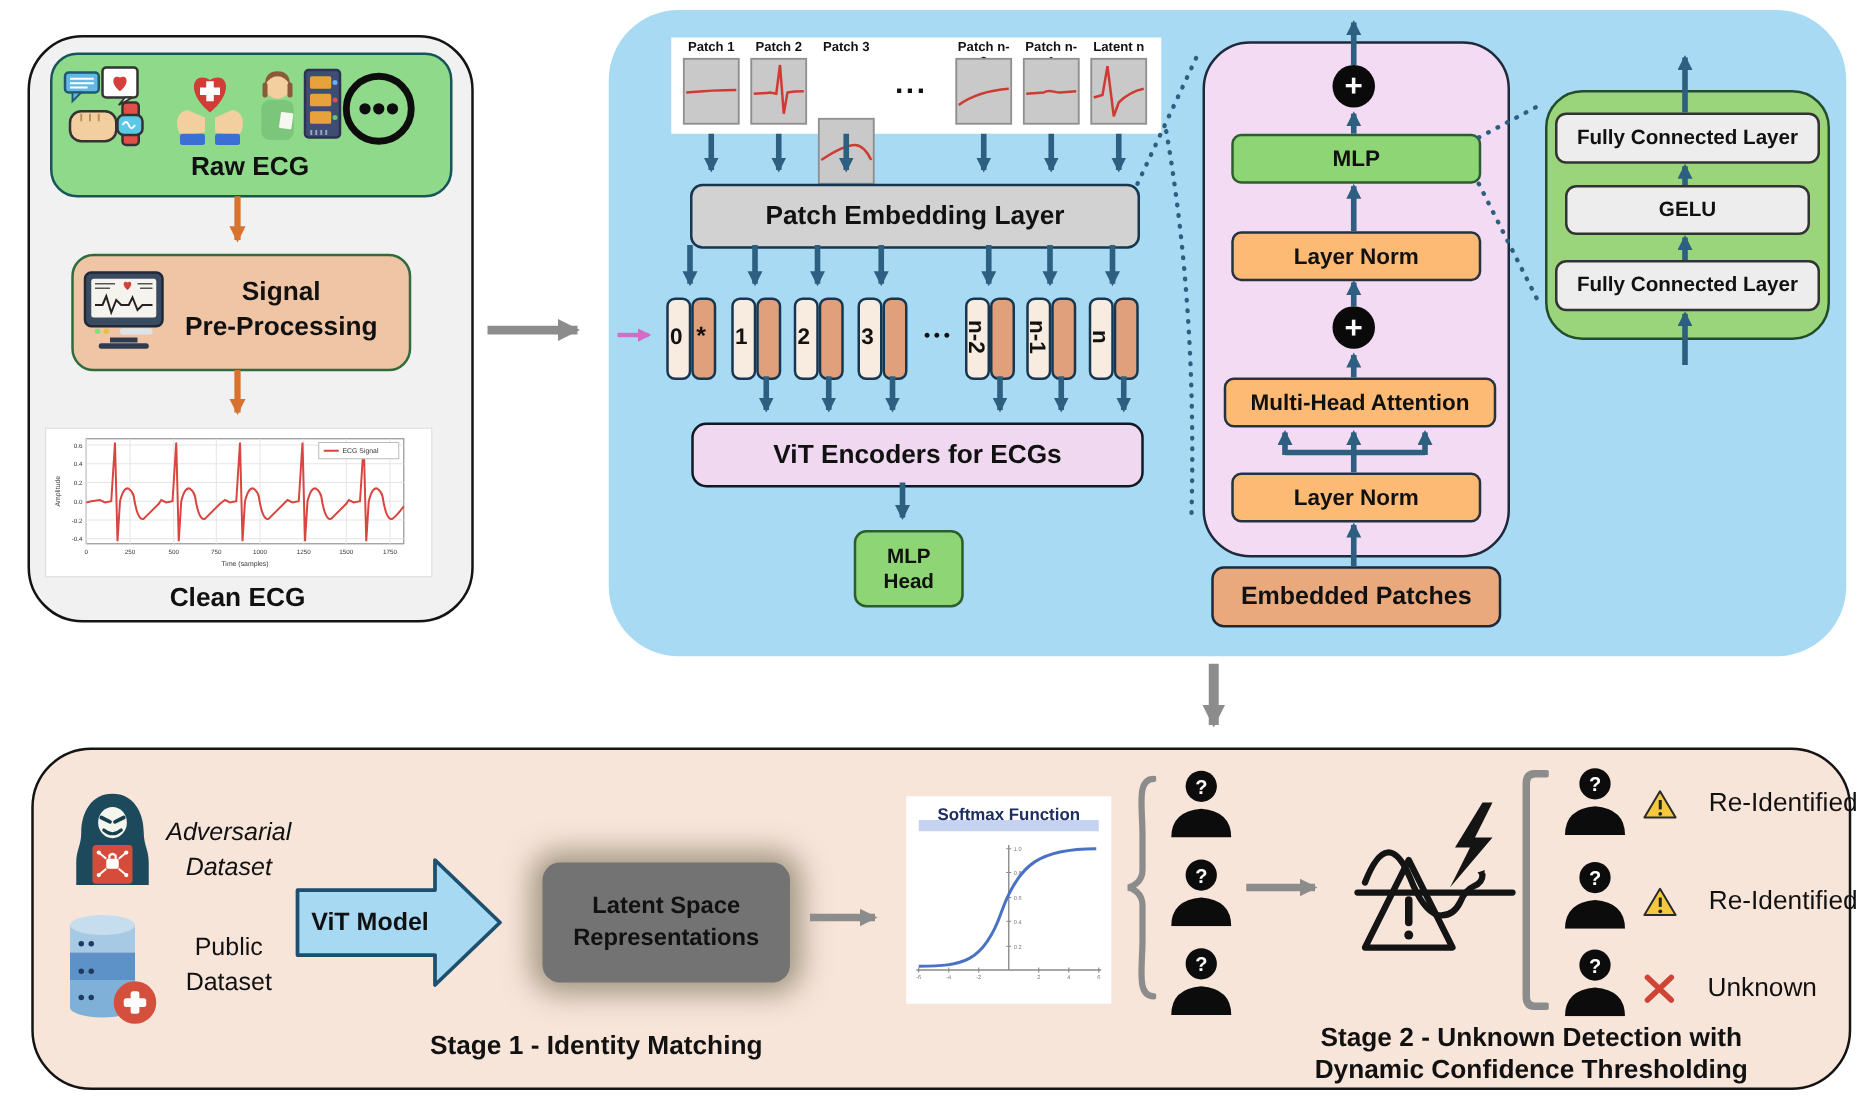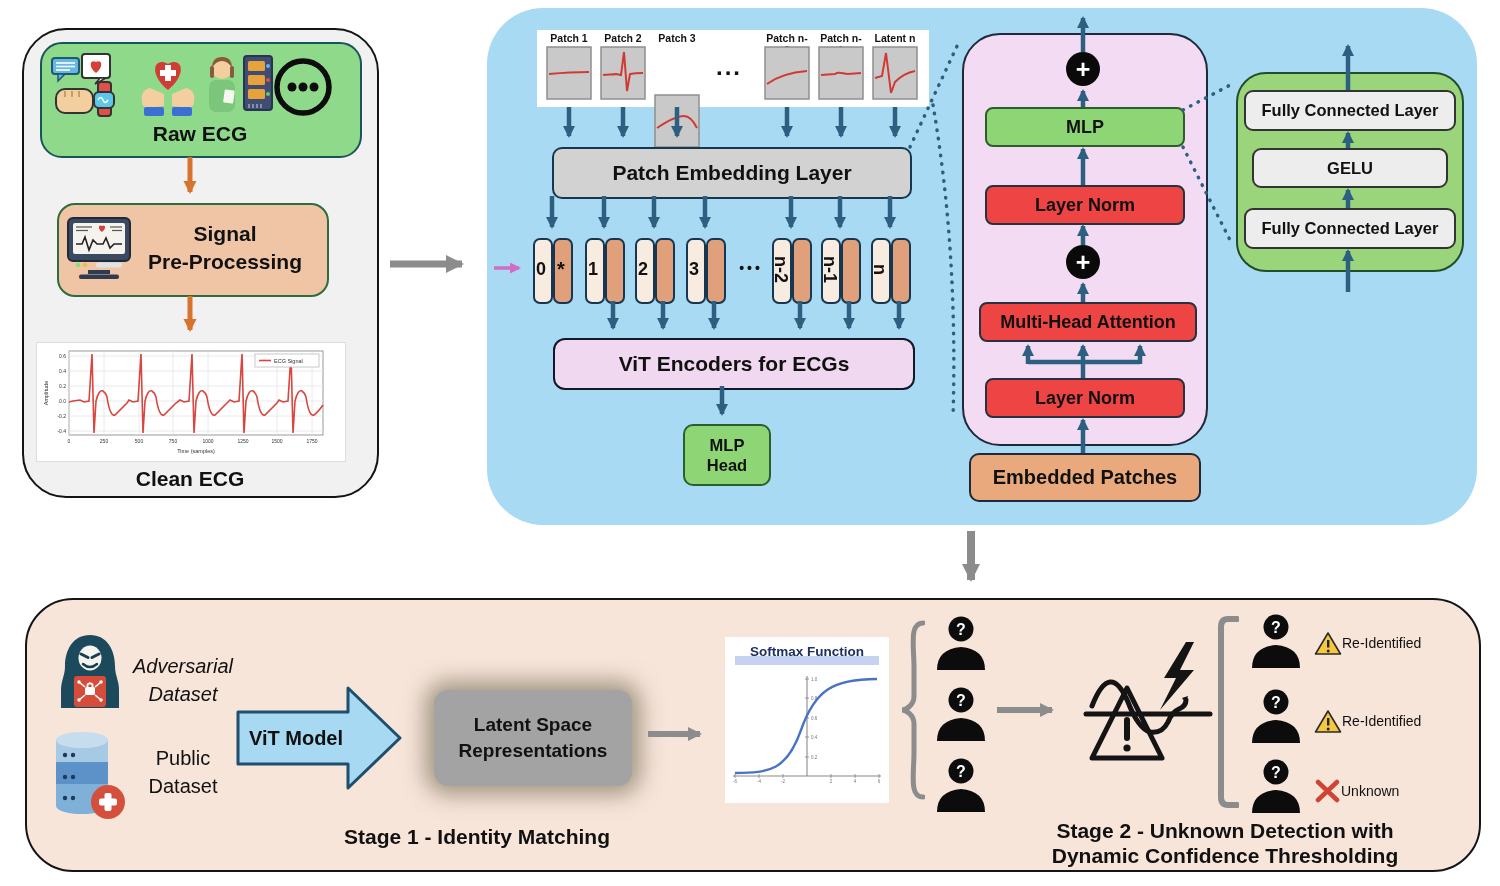--- a/index.html
+++ b/index.html
@@ -16,38 +16,38 @@
   .lbl21{font-size:21px;font-weight:600;}
   .lbl20{font-size:20px;font-weight:500;line-height:28px;}
   .whitestrip{left:537px;top:30px;width:392px;height:77px;background:#ffffff;}
   .patch{width:46px;}
   .patch-label{font-size:10.5px;font-weight:600;height:14px;}
   .gbox{border:2.5px solid #17364f;border-radius:10px;background:#d2d2d2;font-size:21px;font-weight:600;}
   .pinkbox{background:#efd8f0;border:2.5px solid #111827;border-radius:12px;font-size:21px;font-weight:600;}
   .mlphead{background:#8ed575;border:2.5px solid #2c5e2c;border-radius:10px;font-size:16.5px;font-weight:600;line-height:20px;}
   .encblock{left:962px;top:33px;width:242px;height:409px;background:#f3dcf3;border:2.5px solid #1e293b;border-radius:38px;}
   .plus{width:34px;height:34px;border-radius:50%;background:#0a0a0a;color:#fff;font-size:25px;font-weight:700;line-height:32px;}
-  .innerbox{border:2px solid #26323f;border-radius:8px;background:#ef4444;font-size:18px;font-weight:600;}
+  .innerbox{border:2px solid #26323f;border-radius:8px;background:#fdba74;font-size:18px;font-weight:600;}
   .mlpgreen{background:#8ed575;border-color:#2c5e2c;}
   .embpatch{left:969px;top:453px;width:228px;height:45px;background:#eaa97d;border:2.5px solid #1e293b;border-radius:10px;font-size:20px;font-weight:600;}
   .detailbox{left:1236px;top:72px;width:224px;height:196px;background:#9ad57b;border:2.5px solid #224d2a;border-radius:30px;}
   .detail-inner{border:2px solid #333;border-radius:9px;background:#ededed;font-size:16.5px;font-weight:600;}
   .tokpair{top:238px;height:62px;}
   .pill{position:absolute;top:0;width:16px;height:62px;border:2px solid #17364f;border-radius:7px;}
   .pill.cream{left:0;background:#f8ece1;}
   .pill.orange{left:20px;background:#dfa07b;}
   .tok-num{position:absolute;left:0;top:0;width:16px;height:62px;display:flex;align-items:center;justify-content:center;font-size:18px;font-weight:600;}
   .tok-num.rot span{transform:rotate(90deg);white-space:nowrap;display:block;}
   .star{position:absolute;left:20px;top:0;width:16px;height:62px;display:flex;align-items:center;justify-content:center;font-size:20px;font-weight:700;}
-  .latent{left:434px;top:690px;width:198px;height:96px;background:#a3a3a3;border-radius:14px;
+  .latent{left:434px;top:690px;width:198px;height:96px;background:#737373;border-radius:14px;
           box-shadow:0 0 22px 9px rgba(92,88,60,0.55);font-size:19px;font-weight:600;line-height:26px;}
   .softmaxbox{left:725px;top:637px;width:164px;height:166px;background:#ffffff;}
   .sm-hl{left:735px;top:656px;width:144px;height:9px;background:#c6d3f0;}
   .sm-title{left:725px;top:641px;width:164px;height:20px;font-size:13.5px;font-weight:700;color:#1d2f63;}
-  .outcome{height:30px;display:flex;align-items:center;gap:0;font-size:14px;font-weight:500;}
+  .outcome{height:30px;display:flex;align-items:center;gap:25px;font-size:21px;font-weight:500;}
   .stagelbl{font-size:21px;font-weight:600;}
   svg{display:block;}
   .overlay{position:absolute;left:0;top:0;pointer-events:none;}
 </style>
 </head>
 <body>
 
 <div id="stage">
 
   <div class="abs panel-left"></div>

